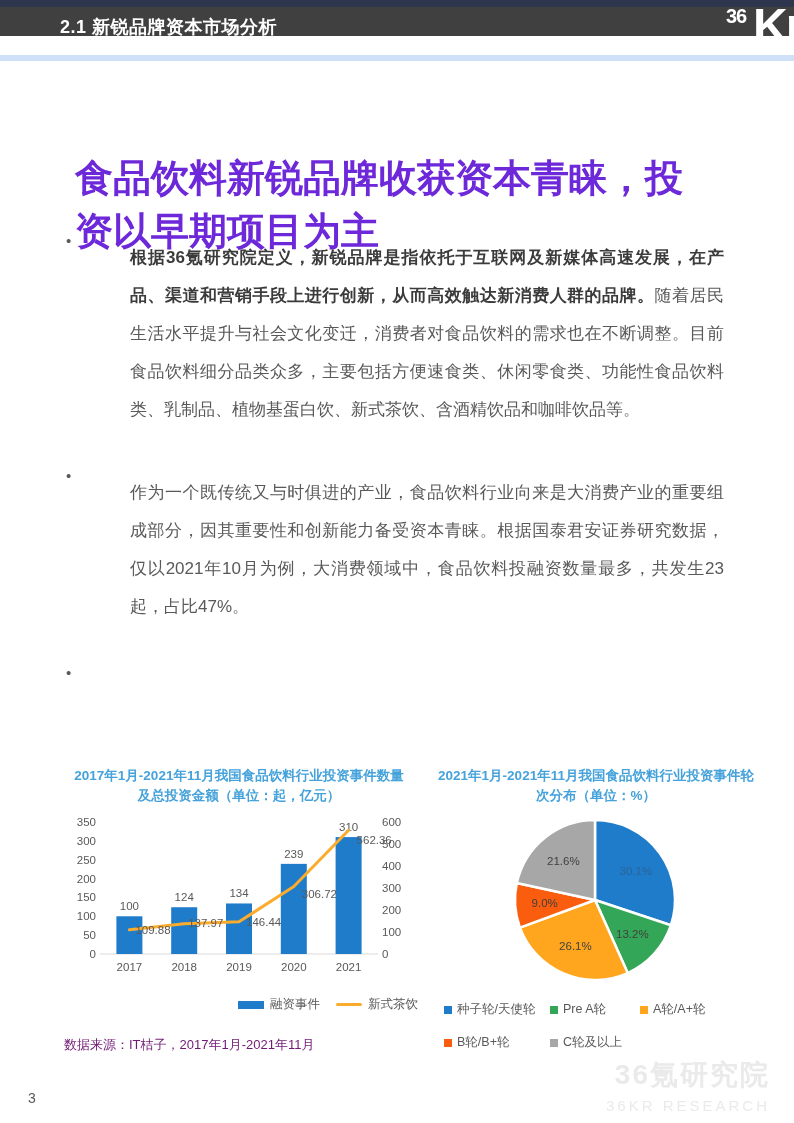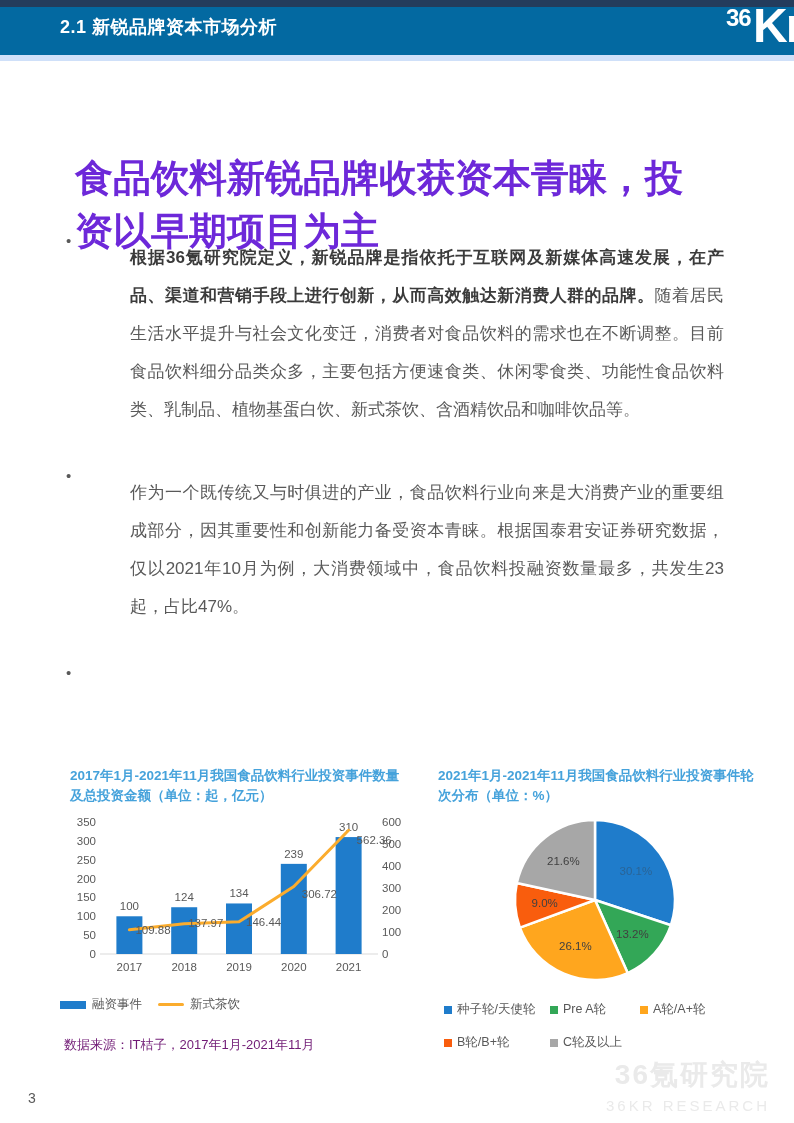--- a/index.html
+++ b/index.html
@@ -1,47 +1,47 @@
 <!DOCTYPE html>
 <html><head>
 <meta charset="utf-8">
 <style>
   html,body{margin:0;padding:0;background:#ffffff;}
   .page{position:relative;width:794px;height:1123px;background:#ffffff;overflow:hidden;
         font-family:"Liberation Sans","DejaVu Sans",sans-serif;}
 
   
-  .topbar{position:absolute;top:0;left:0;right:0;height:60px;background:#0369a1;}
+  .topbar{position:absolute;top:0;left:0;right:0;height:36px;background:#404040;}
   .topbar-shade{position:absolute;top:0;left:0;right:0;height:7px;background:#2A3550;opacity:.85;}
   .topbar-title{position:absolute;left:60px;top:15px;color:#ffffff;font-size:18px;font-weight:800;letter-spacing:.5px;}
   .divider{position:absolute;top:55px;left:0;right:0;height:6px;background:#CFE0F9;z-index:1;}
   .logo{position:absolute;right:-10px;top:2px;width:78px;height:64px;color:#ffffff;z-index:3;line-height:1;}
-  .logo-36{position:absolute;left:0;top:4px;font-size:24px;font-weight:800;letter-spacing:-1px;}
+  .logo-36{position:absolute;left:0;top:4px;font-size:20px;font-weight:800;letter-spacing:-1px;}
   .logo-kr{position:absolute;left:27px;top:0;font-size:48px;font-weight:800;letter-spacing:-2px;}
 
   
   .headline{position:absolute;left:75px;top:120px;width:625px;font-size:38px;line-height:1.42;
             font-weight:800;color:#6d28d9;}
 
   
   .bullets{position:absolute;left:66px;top:222px;width:658px;}
   .bullet{display:flex;margin-bottom:11px;}
   .bullet-dot{width:28px;flex:0 0 28px;font-size:15px;color:#595959;line-height:38px;}
   .bullet-text{flex:1;font-size:17px;line-height:38px;color:#595959;text-align:justify;margin-left:36px;}
   .bullet-text b{color:#3B3B3B;font-weight:800;}
 
   
   .charts{position:absolute;left:60px;top:766px;width:704px;display:flex;}
   .chart-left{width:358px;}
   .chart-right{width:336px;margin-left:10px;}
   .chart-title{min-height:42px;padding:0 10px;font-size:13.5px;font-weight:800;color:#45A2DB;
-               line-height:1.5;}
+               text-align:center;line-height:1.5;}
   svg text{font-family:"Liberation Sans","DejaVu Sans",sans-serif;}
 
-  .legend{display:flex;justify-content:flex-start;align-items:center;gap:16px;margin-top:14px;
+  .legend{display:flex;justify-content:flex-end;align-items:center;gap:16px;margin-top:14px;
           font-size:12.5px;color:#595959;}
   .legend-item{display:flex;align-items:center;gap:6px;}
   .swatch-bar{display:inline-block;width:26px;height:8px;}
   .swatch-line{display:inline-block;width:26px;height:3px;border-radius:2px;}
 
   .pie-legend{margin-top:6px;padding-left:16px;display:grid;grid-template-columns:106px 90px auto;
               row-gap:9px;font-size:12.5px;color:#595959;}
   .pie-legend-item{display:flex;align-items:center;gap:5px;margin-top:7px;}
   .sq{display:inline-block;width:8px;height:8px;flex:0 0 8px;}
 

